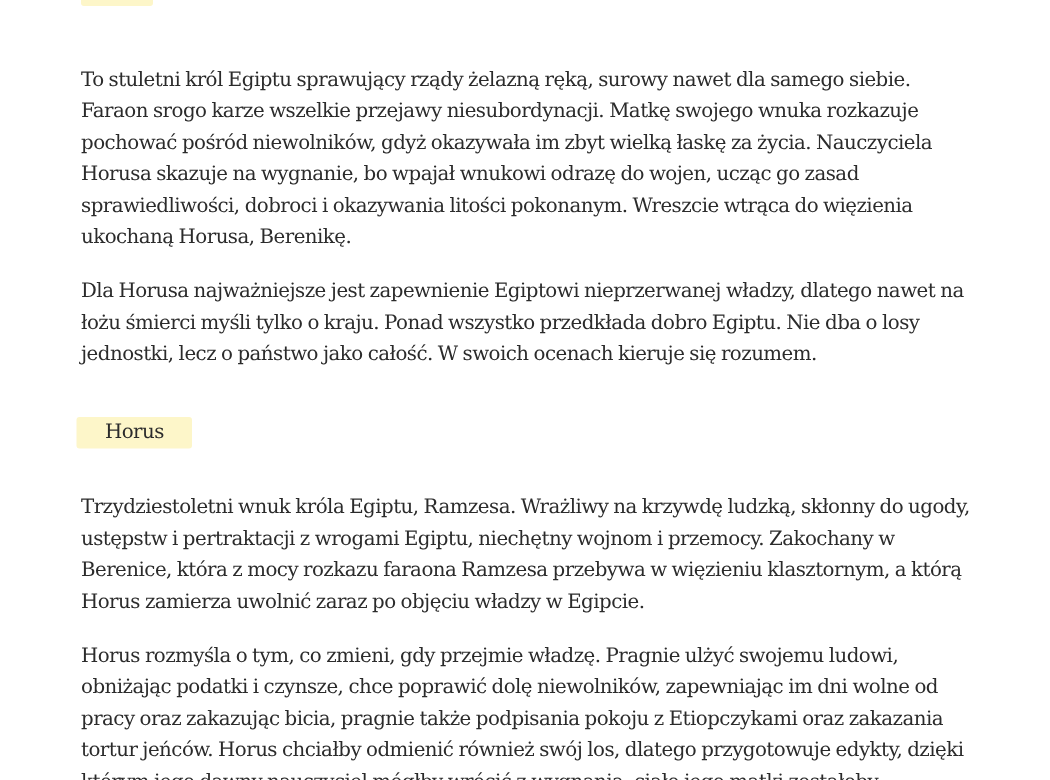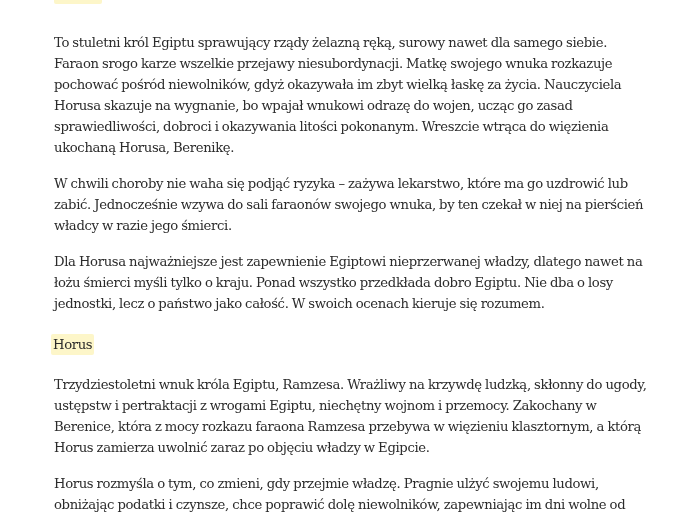--- a/index.html
+++ b/index.html
@@ -7,30 +7,29 @@
   .content {
     position: absolute; left: 54px; top: -16px; width: 600px;
     font-family: "DejaVu Serif", "Liberation Serif", serif;
     font-size: 13.2px; line-height: 21px; color: #2b2b2b;
     letter-spacing: -0.35px; word-spacing: -0.5px;
   }
   .prev-heading {
     display: inline-block; background: #fdf6c9; height: 20px; width: 48px;
     border-radius: 2px; margin-bottom: 18px;
   }
-  p { margin: 4px 0 15px 0; }
+  p { margin: 14px 0 15px 0; }
   .heading {
-    display: inline-block; background: #fdf6c9; padding: 0 2px; margin-left: -3px;
-    border-radius: 2px; margin-bottom: 15px; margin-top: 5px;
+    display: inline-block; background: #fdf6c9; padding: 0 19px; margin-left: -3px;
+    border-radius: 2px; margin-bottom: 15px; margin-top: 16px;
   }
 </style>
 </head>
 <body>
 
 <div class="content">
   <div class="prev-heading"></div>
   <p>To stuletni król Egiptu sprawujący rządy żelazną ręką, surowy nawet dla samego siebie. Faraon srogo karze wszelkie przejawy niesubordynacji. Matkę swojego wnuka rozkazuje pochować pośród niewolników, gdyż okazywała im zbyt wielką łaskę za życia. Nauczyciela Horusa skazuje na wygnanie, bo wpajał wnukowi odrazę do wojen, ucząc go zasad sprawiedliwości, dobroci i okazywania litości pokonanym. Wreszcie wtrąca do więzienia ukochaną Horusa, Berenikę.</p>
-  <p>W chwili choroby nie waha się podjąć ryzyka – zażywa lekarstwo, które ma go uzdrowić lub zabić. Jednocześnie wzywa do sali faraonów swojego wnuka, by ten czekał w niej na pierścień władcy w razie jego śmierci.</p>
   <p>Dla Horusa najważniejsze jest zapewnienie Egiptowi nieprzerwanej władzy, dlatego nawet na łożu śmierci myśli tylko o kraju. Ponad wszystko przedkłada dobro Egiptu. Nie dba o losy jednostki, lecz o państwo jako całość. W swoich ocenach kieruje się rozumem.</p>
   <div class="heading">Horus</div>
   <p>Trzydziestoletni wnuk króla Egiptu, Ramzesa. Wrażliwy na krzywdę ludzką, skłonny do ugody, ustępstw i pertraktacji z wrogami Egiptu, niechętny wojnom i przemocy. Zakochany w Berenice, która z mocy rozkazu faraona Ramzesa przebywa w więzieniu klasztornym, a którą Horus zamierza uwolnić zaraz po objęciu władzy w Egipcie.</p>
   <p>Horus rozmyśla o tym, co zmieni, gdy przejmie władzę. Pragnie ulżyć swojemu ludowi, obniżając podatki i czynsze, chce poprawić dolę niewolników, zapewniając im dni wolne od pracy oraz zakazując bicia, pragnie także podpisania pokoju z Etiopczykami oraz zakazania tortur jeńców. Horus chciałby odmienić również swój los, dlatego przygotowuje edykty, dzięki którym jego dawny nauczyciel mógłby wrócić z wygnania, ciało jego matki zostałoby przeniesione do katakumb królewskich, a jego ukochana – Berenika – mogłaby opuścić</p>
 </div>
 
 </body></html>

